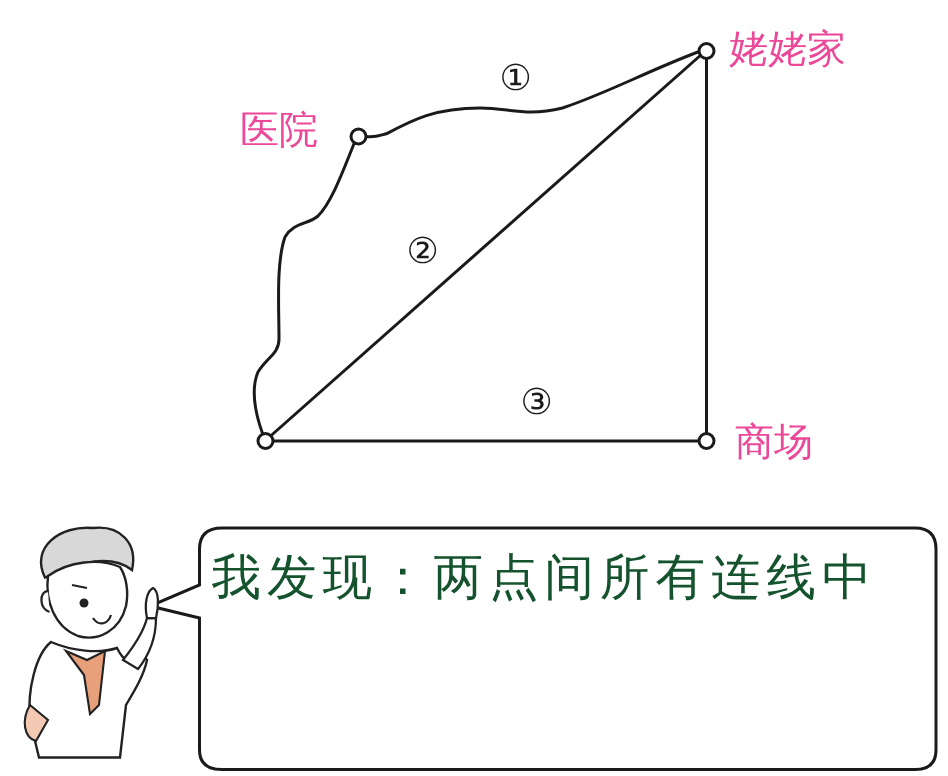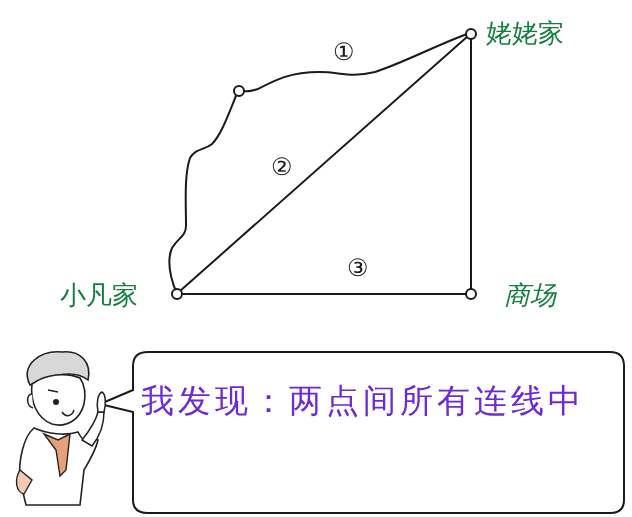--- a/index.html
+++ b/index.html
@@ -1,25 +1,25 @@
 <!DOCTYPE html>
 <html><head>
 <meta charset="utf-8">
 <style>
   html, body { margin: 0; padding: 0; background: #ffffff; }
   body { width: 632px; height: 517px; position: relative; overflow: hidden;
          font-family: "DejaVu Serif", "Liberation Serif", serif; color: #111; }
   #stage { position: absolute; left: 0; top: 0; width: 632px; height: 517px; }
   .place-label { position: absolute; font-size: 26px; line-height: 30px; white-space: nowrap;
-                 font-family: "DejaVu Sans", "Liberation Sans", sans-serif; color: #15803d; }
+                 font-family: "DejaVu Sans", "Liberation Sans", sans-serif; color: #ec4899; }
   .route-label { position: absolute; font-size: 24px; line-height: 24px;
                  font-family: "DejaVu Serif", serif; color: #1a1a1a; }
   .bubble-text { position: absolute; left: 141px; top: 360px; width: 470px;
                  font-size: 33px; line-height: 49px; letter-spacing: 4px;
-                 font-family: "DejaVu Sans", "Liberation Sans", sans-serif; color: #6d28d9; margin-top: 16px; }
+                 font-family: "DejaVu Sans", "Liberation Sans", sans-serif; color: #14532d; }
   .bubble-line { display: block; white-space: nowrap; }
   .blank { display: inline-block; }
 </style>
 </head>
 <body>
 
 <div id="stage">
   <svg width="632" height="517" viewBox="0 0 632 517" style="position:absolute;left:0;top:0;">
 
     <path d="M177,294 C172,282 166,262 172,248 C178,238 186,236 186,226
@@ -57,23 +57,23 @@
 
       <path d="M20,470 C14,480 16,492 24,494 L32,480 Z" fill="#f3c9b4" stroke="#222" stroke-width="1.4"></path>
 
       <path d="M44,434 L58,440 L70,434 L66,470 L60,476 L56,450 Z" fill="#e8a07a" stroke="#222" stroke-width="1.4"></path>
 
       <path d="M82,440 C90,430 96,420 98,412 L104,412 C104,424 100,436 92,446 Z" fill="#fff" stroke="#222" stroke-width="1.5"></path>
       <path d="M98,412 C96,402 98,394 102,392 C106,394 106,404 104,412 Z" fill="#fff" stroke="#222" stroke-width="1.5"></path>
     </g>
   </svg>
 
-  <div class="place-label" style="left:60px;top:280px;">小凡家</div>
+  <div class="place-label" style="left:160px;top:72px;">医院</div>
   <div class="place-label" style="left:486px;top:18px;">姥姥家</div>
-  <div class="place-label" style="left:504px;top:280px;font-style:italic;">商场</div>
+  <div class="place-label" style="left:490px;top:280px;">商场</div>
 
   <div class="route-label" style="left:333px;top:40px;">①</div>
   <div class="route-label" style="left:271px;top:155px;">②</div>
   <div class="route-label" style="left:347px;top:256px;">③</div>
 
   <div class="bubble-text">
     <span class="bubble-line">我发现：两点间所有连线中</span>
   </div>
 </div>
 

